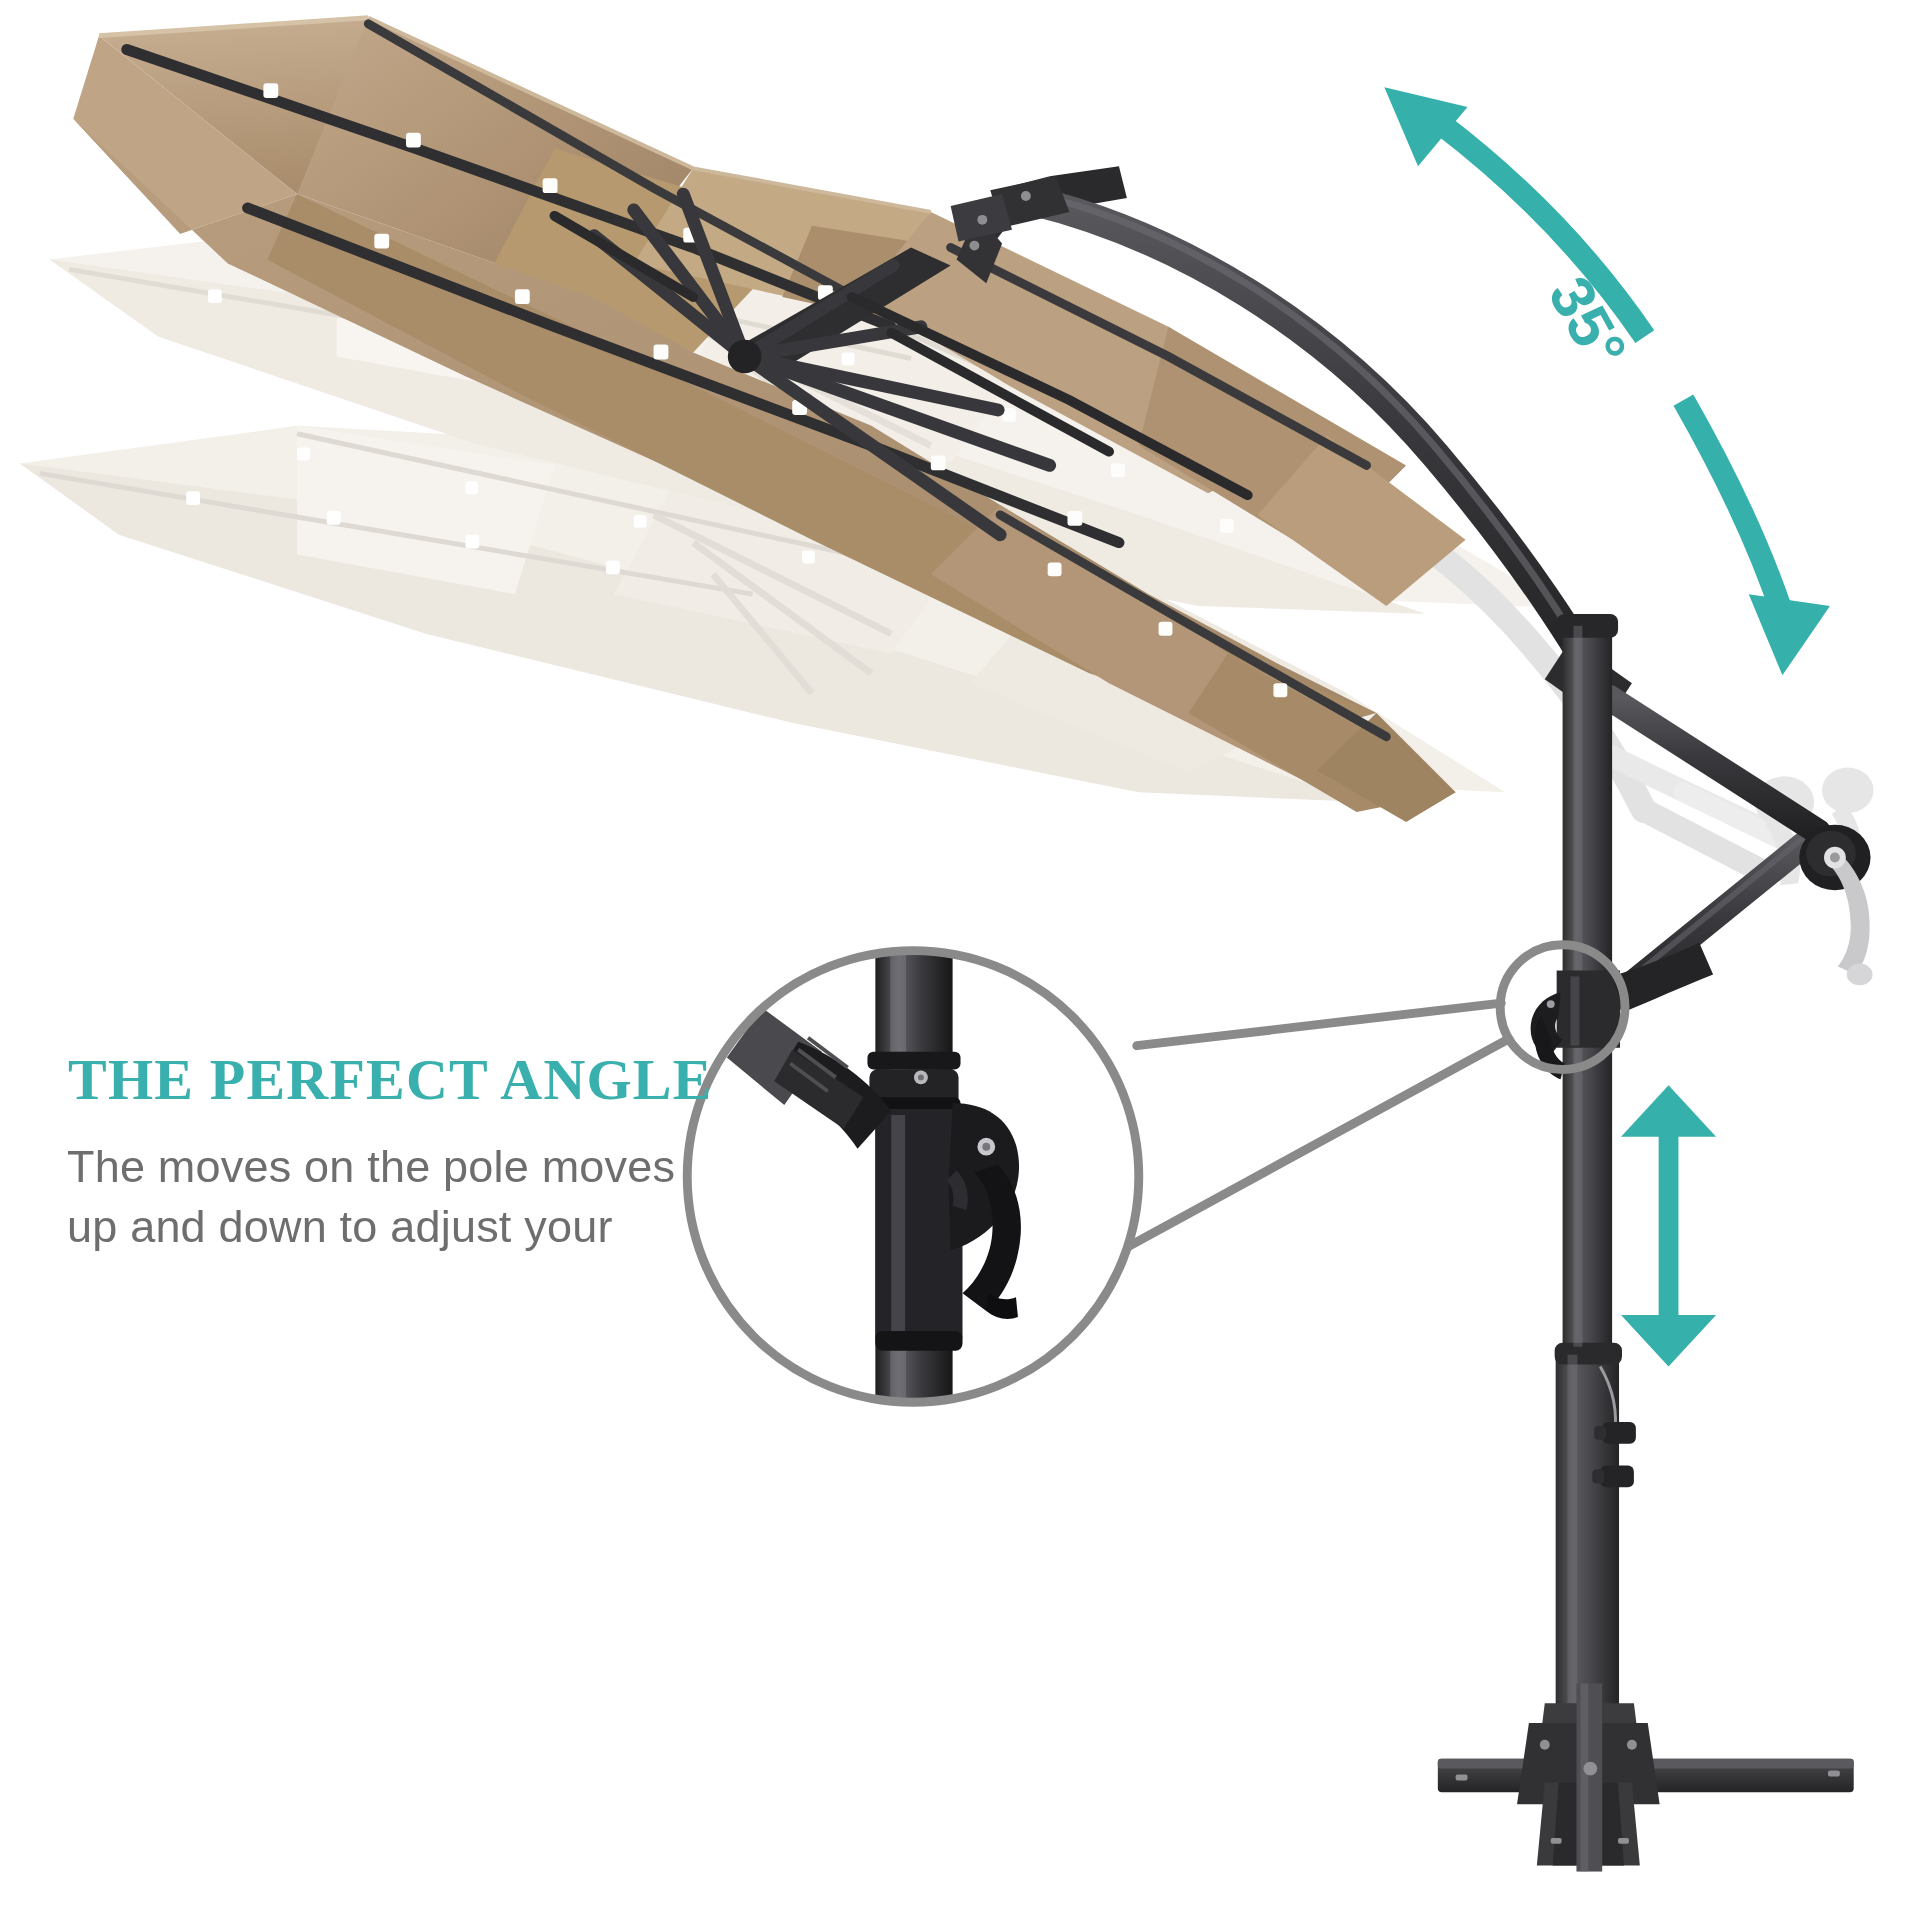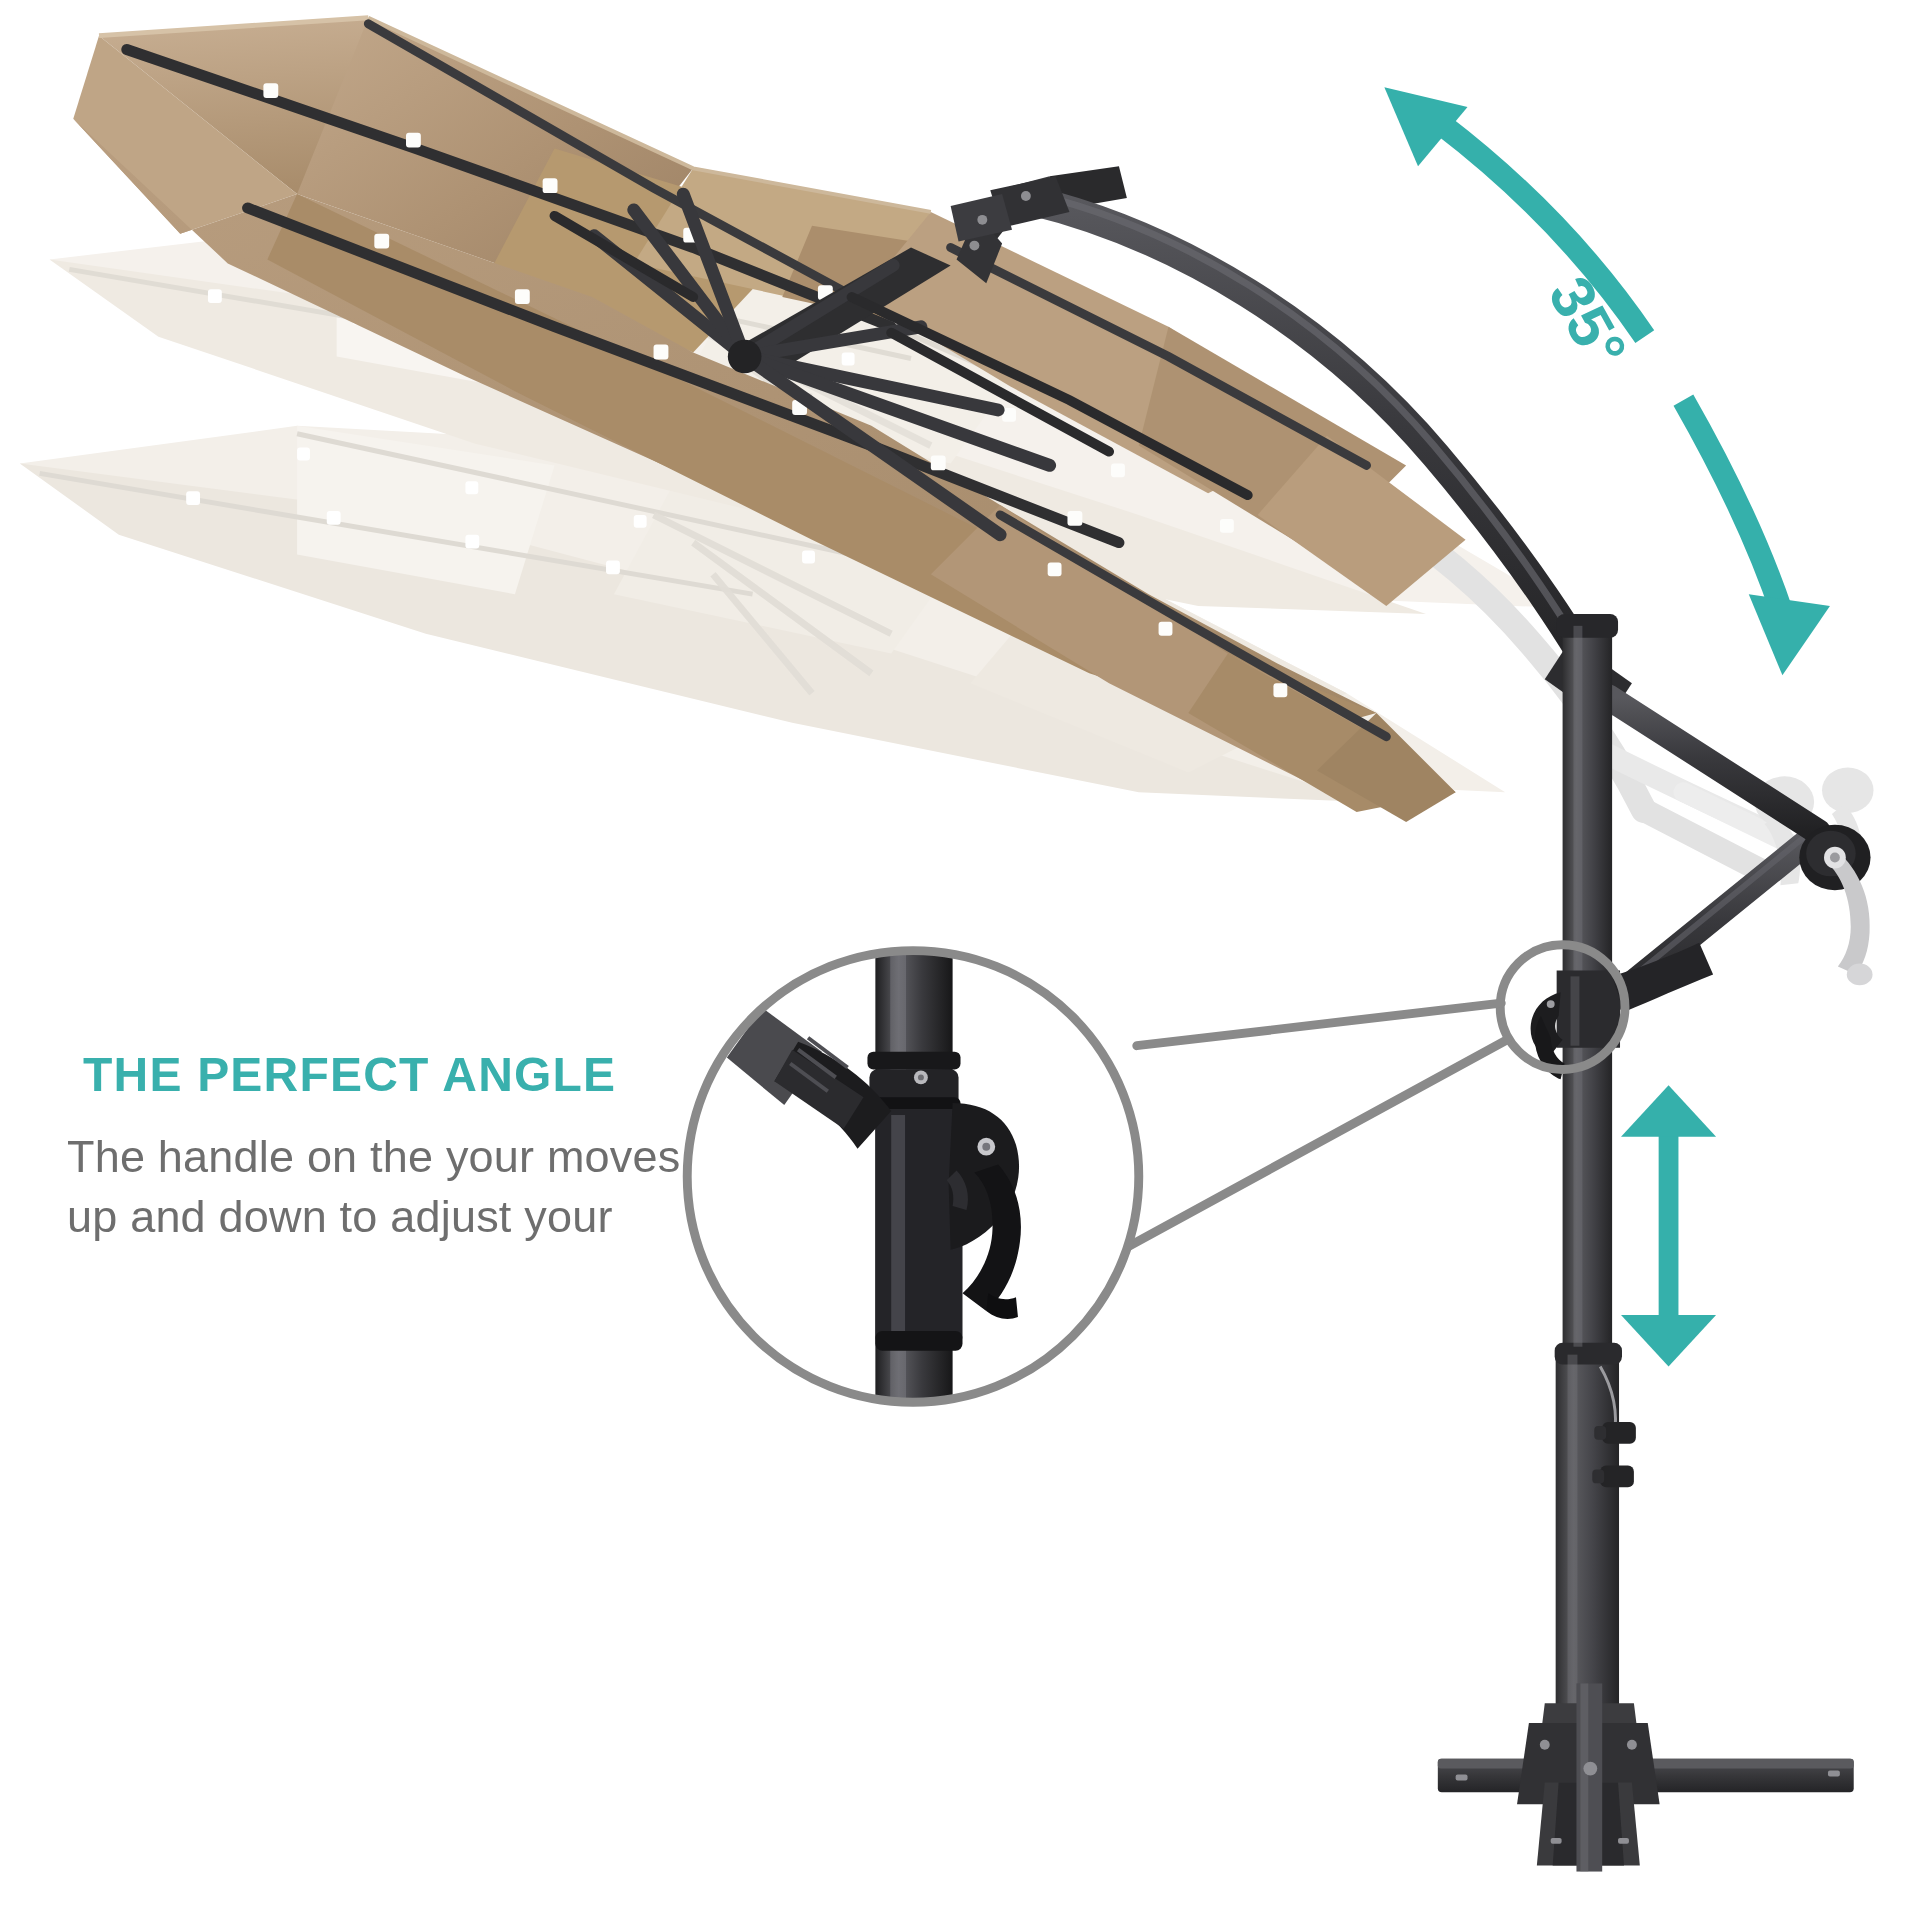--- a/index.html
+++ b/index.html
@@ -24,27 +24,27 @@
     height: 1927px;
   }
   
   .text-block {
     position: absolute;
     left: 67px;
     top: 1051px;
     width: 832px;
   }
   .headline {
-    font-family: Liberation Sans, sans-serif;
-    font-size: 48px;
+    font-family: Liberation Serif, serif;
+    font-size: 58px;
     font-weight: bold;
     letter-spacing: 1.2px;
     color: #39b0ad;
     line-height: 1.0;
-    margin: 0 0 28px 16px;
+    margin: 0 0 28px 1px;
     white-space: nowrap;
   }
   .body-copy {
     font-family: "Liberation Sans", sans-serif;
     font-size: 45px;
     font-weight: 300;
     color: #6e6e6e;
     line-height: 1.34;
     margin: 0;
     letter-spacing: 0.2px;
@@ -431,19 +431,19 @@
       <path d="M1685,1096 L1733,1148 L1637,1148 Z" fill="#35b0ab"></path>
       <path d="M1685,1380 L1733,1328 L1637,1328 Z" fill="#35b0ab"></path>
     </g>
   </svg>
 
   <div class="angle-label">35°</div>
 
   <div class="text-block">
     <h1 class="headline">THE PERFECT ANGLE</h1>
     <p class="body-copy">
-      <span>The handle on the your moves</span><br>
+      <span>The moves on the pole moves</span><br>
       <span>up and down to adjust your</span><br>
     </p>
   </div>
 
 </div>
 
 
 </body></html>

